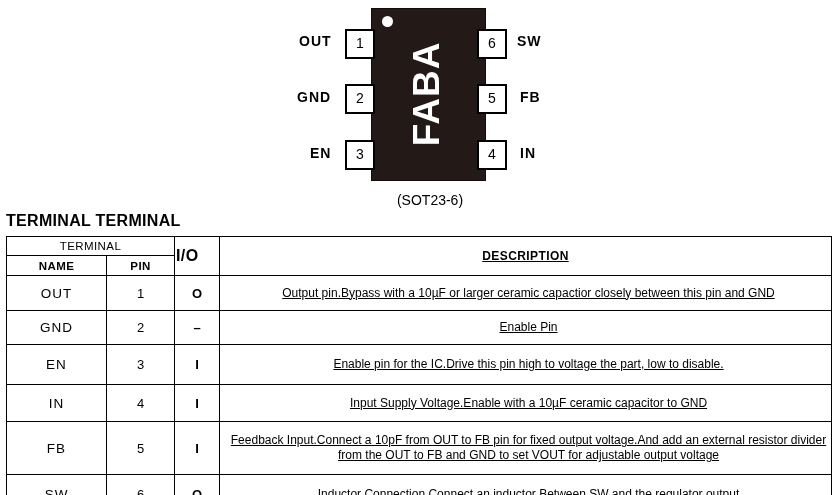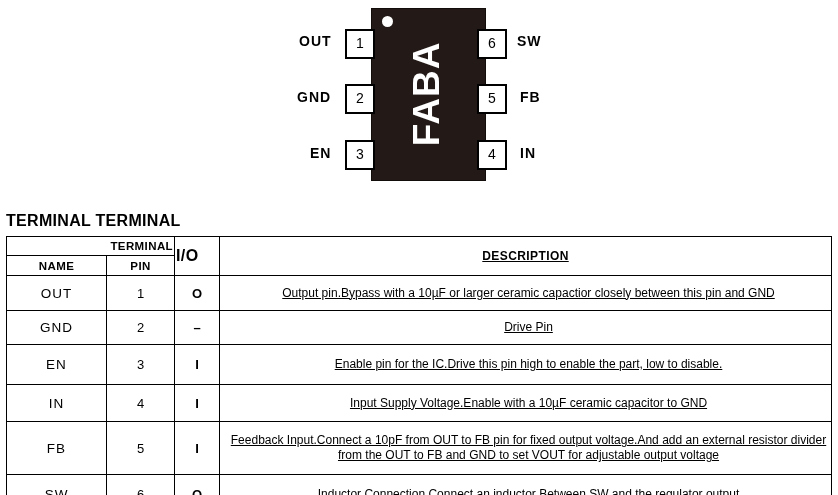--- a/index.html
+++ b/index.html
@@ -130,22 +130,22 @@
     width: 826px;
     border-collapse: collapse;
     table-layout: fixed;
   }
   #term-table th, #term-table td {
     border: 1px solid #000000;
     font-family: "Liberation Sans", sans-serif;
   }
   .th-terminal {
     font-size: 11.5px;
-    font-weight: bold;
-    text-align: right;
+    font-weight: normal;
+    text-align: center;
     height: 16px;
     letter-spacing: 0.4px;
   }
   .th-sub {
     font-size: 11.5px;
     font-weight: bold;
     text-align: center;
     height: 17px;
     letter-spacing: 0.4px;
   }
@@ -216,20 +216,21 @@
   <div class="pin-box" id="pin5-box">5</div>
   <div class="pin-box" id="pin4-box">4</div>
 
   <div class="pin-label" id="pin1-label">OUT</div>
   <div class="pin-label" id="pin2-label">GND</div>
   <div class="pin-label" id="pin3-label">EN</div>
   <div class="pin-label" id="pin6-label">SW</div>
   <div class="pin-label" id="pin5-label">FB</div>
   <div class="pin-label" id="pin4-label">IN</div>
 
+  <div id="pkg-caption">(SOT23-6)</div>
 </div>
 
 <div id="section-heading">TERMINAL TERMINAL</div>
 
 <table id="term-table">
   <colgroup>
     <col class="col-name">
     <col class="col-pin">
     <col class="col-io">
     <col>
@@ -249,27 +250,27 @@
     <tr class="row-1">
       <td class="c-name">OUT</td>
       <td class="c-pin">1</td>
       <td class="c-io">O</td>
       <td class="c-desc">Output pin.Bypass with a 10µF or larger ceramic capactior closely between this pin and GND</td>
     </tr>
     <tr class="row-2">
       <td class="c-name">GND</td>
       <td class="c-pin">2</td>
       <td class="c-io">–</td>
-      <td class="c-desc">Drive Pin</td>
+      <td class="c-desc">Enable Pin</td>
     </tr>
     <tr class="row-3">
       <td class="c-name">EN</td>
       <td class="c-pin">3</td>
       <td class="c-io">I</td>
-      <td class="c-desc">Enable pin for the IC.Drive this pin high to enable the part, low to disable.</td>
+      <td class="c-desc">Enable pin for the IC.Drive this pin high to voltage the part, low to disable.</td>
     </tr>
     <tr class="row-4">
       <td class="c-name">IN</td>
       <td class="c-pin">4</td>
       <td class="c-io">I</td>
       <td class="c-desc">Input Supply Voltage.Enable with a 10µF ceramic capacitor to GND</td>
     </tr>
     <tr class="row-5">
       <td class="c-name">FB</td>
       <td class="c-pin">5</td>

